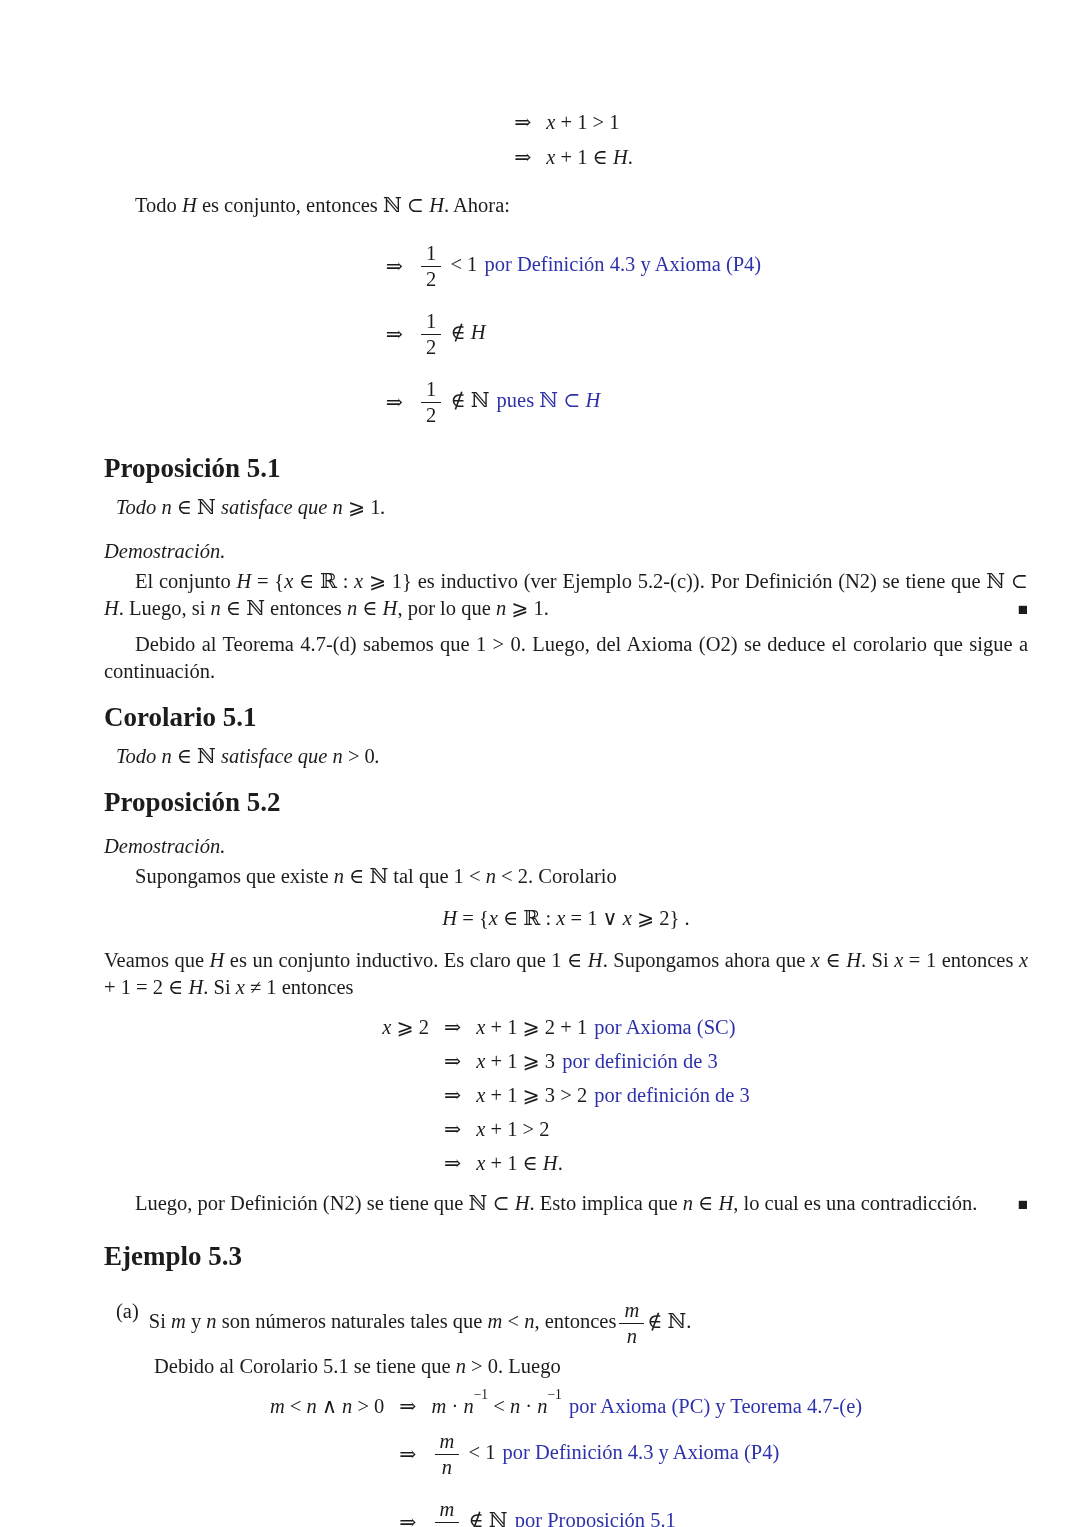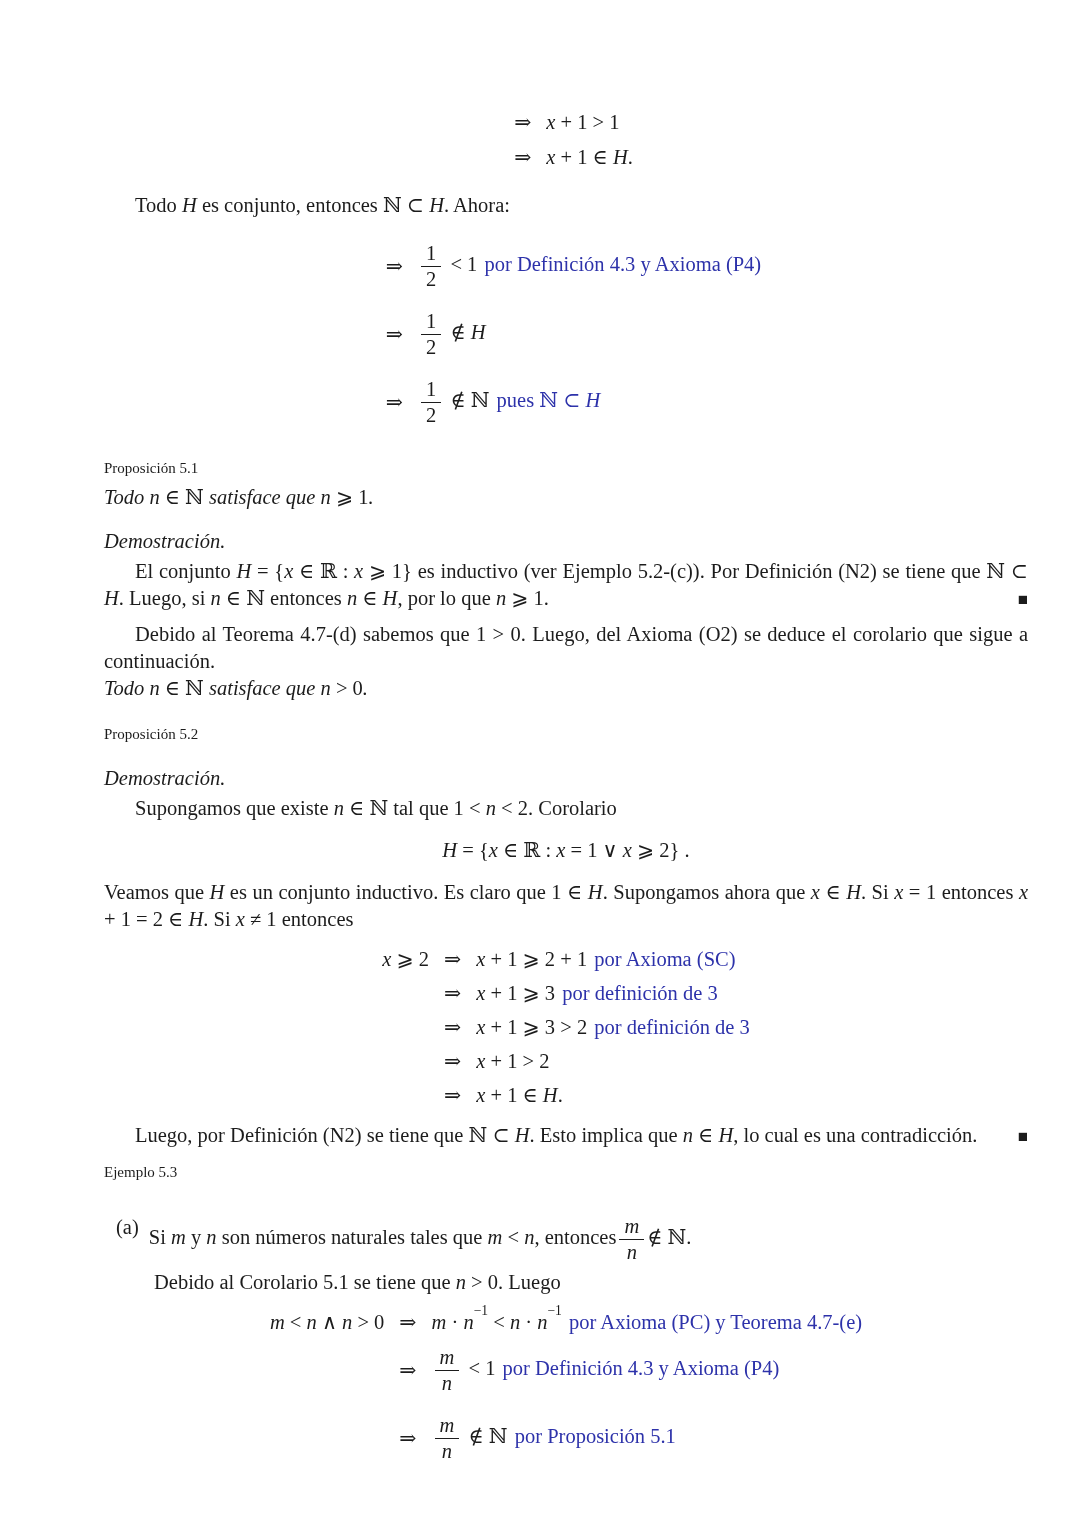--- a/index.html
+++ b/index.html
@@ -31,22 +31,22 @@
   .rhs{text-align:left;white-space:nowrap;}
   .eqA .cell{padding-bottom:8px;}
   .tall>.cell{padding-top:10px;padding-bottom:10px;}
   .ceq{text-align:center;margin:15px 0 15px;}
   
   .frac{display:inline-flex;flex-direction:column;align-items:center;
         vertical-align:middle;line-height:1.1;margin:0 3px;}
   .num{border-bottom:1.4px solid var(--ink,#1c1c1c);padding:0 5px 1px;}
   .den{padding:1px 5px 0;}
   
-  .thm{font-size:15px;font-weight:normal;margin:19px 0 2px;}
-  .stmt{font-style:italic;margin:0;}
+  .thm{font-size:27px;font-weight:bold;margin:19px 0 2px;}
+  .stmt{font-style:italic;margin:12px;}
   .stmt .m{font-style:normal;}
   .proof-label{font-style:italic;margin:17px 0 3px;}
   
   .item{display:flex;margin-top:5px;align-items:center;}
   .ilabel{flex:none;padding-left:12px;margin-right:10px;}
   .itext{text-align:left;margin-top:24px;}
 </style>
 </head>
 <body style="--ink: #1c1c1c; --link: #2d32aa;">
 
@@ -96,20 +96,21 @@
   <p class="stmt"><span>Todo </span><span class="m"><i>n</i> ∈ ℕ</span><span> satisface que </span><span class="m"><i>n</i> ⩾ 1</span><span>.</span></p>
 
   <p class="proof-label">Demostración.</p>
   <div class="rel">
     <p class="para ind" style="margin-top:0"><span>El conjunto </span><span class="m"><i>H</i> = {<i>x</i> ∈ ℝ : <i>x</i> ⩾ 1}</span><span> es inductivo (ver Ejemplo 5.2-(c)). Por Definición (N2) se tiene que </span><span class="m">ℕ ⊂ <i>H</i></span><span>. Luego, si </span><span class="m"><i>n</i> ∈ ℕ</span><span> entonces </span><span class="m"><i>n</i> ∈ <i>H</i></span><span>, por lo que </span><span class="m"><i>n</i> ⩾ 1</span><span>.</span></p>
     <span class="qed">■</span>
   </div>
 
   <p class="para ind"><span>Debido al Teorema 4.7-(d) sabemos que </span><span class="m">1 &gt; 0</span><span>. Luego, del Axioma (O2) se deduce el corolario que sigue a continuación.</span></p>
 
+  <h3 class="thm">Corolario 5.1</h3>
   <p class="stmt"><span>Todo </span><span class="m"><i>n</i> ∈ ℕ</span><span> satisface que </span><span class="m"><i>n</i> &gt; 0</span><span>.</span></p>
 
   <h3 class="thm">Proposición 5.2</h3>
 
   <p class="proof-label">Demostración.</p>
   <p class="para ind" style="margin-top:0"><span>Supongamos que existe </span><span class="m"><i>n</i> ∈ ℕ</span><span> tal que </span><span class="m">1 &lt; <i>n</i> &lt; 2</span><span>. Corolario</span></p>
 
   <div class="ceq"><span class="m"><i>H</i> = {<i>x</i> ∈ ℝ : <i>x</i> = 1 ∨ <i>x</i> ⩾ 2} .</span></div>
 
   <p class="para"><span>Veamos que </span><span class="m"><i>H</i></span><span> es un conjunto inductivo. Es claro que </span><span class="m">1 ∈ <i>H</i></span><span>. Supongamos ahora que </span><span class="m"><i>x</i> ∈ <i>H</i></span><span>. Si </span><span class="m"><i>x</i> = 1</span><span> entonces </span><span class="m"><i>x</i> + 1 = 2 ∈ <i>H</i></span><span>. Si </span><span class="m"><i>x</i> ≠ 1</span><span> entonces</span></p>
@@ -140,21 +141,21 @@
       <span class="cell arr">⇒</span>
       <span class="cell rhs"><span class="m"><i>x</i> + 1 ∈ <i>H</i>.</span></span>
     </div>
   </div>
 
   <div class="rel">
     <p class="para ind" style="margin-top:0"><span>Luego, por Definición (N2) se tiene que </span><span class="m">ℕ ⊂ <i>H</i></span><span>. Esto implica que </span><span class="m"><i>n</i> ∈ <i>H</i></span><span>, lo cual es una contradicción.</span></p>
     <span class="qed">■</span>
   </div>
 
-  <h3 class="thm" style="margin-top:10px">Ejemplo 5.3</h3>
+  <h3 class="thm" style="margin-top:26px">Ejemplo 5.3</h3>
   <div class="item">
     <span class="ilabel">(a)</span>
     <span class="itext"><span>Si </span><span class="m"><i>m</i></span><span> y </span><span class="m"><i>n</i></span><span> son números naturales tales que </span><span class="m"><i>m</i> &lt; <i>n</i></span><span>, entonces</span><span class="frac">
           <span class="num m"><i>m</i></span>
           <span class="den m"><i>n</i></span>
         </span><span class="m">∉ ℕ</span><span>.</span></span>
   </div>
 
   <p class="para" style="margin-top:6px;text-indent:50px"><span>Debido al Corolario 5.1 se tiene que </span><span class="m"><i>n</i> &gt; 0</span><span>. Luego</span></p>
 

